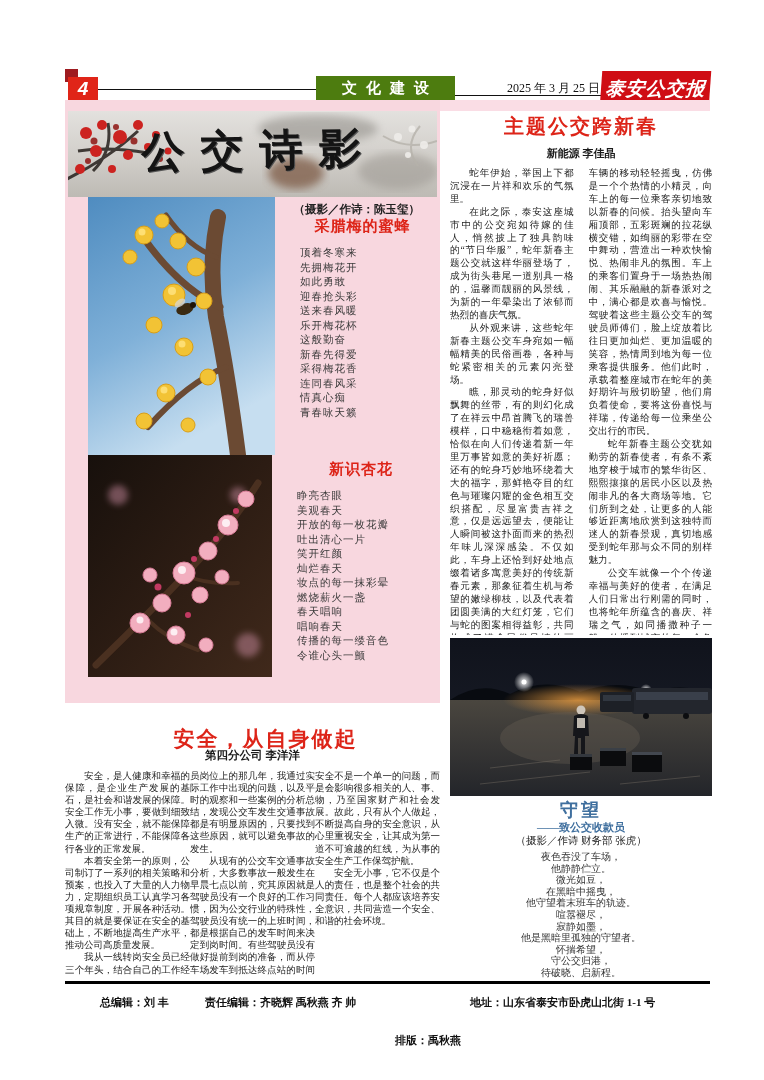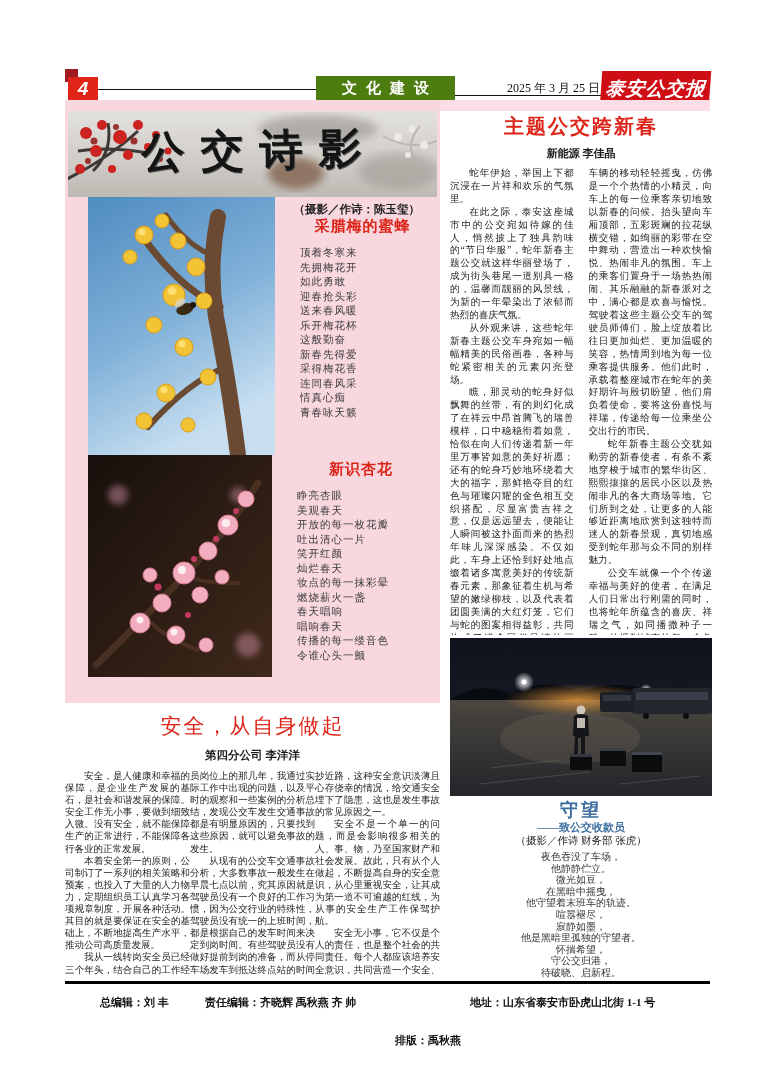--- a/index.html
+++ b/index.html
@@ -33,21 +33,21 @@
   .poem-row.r2{top:355px;}
   .poem-photo{margin-left:23px;}
   .poem-text{flex:1;padding-left:10px;}
   .poem-title{margin:0;text-align:center;color:#dd2418;font-size:15px;font-weight:bold;
       letter-spacing:1px;padding-top:20px;}
   .poem-lines{padding:10px 0 0 15px;font-size:10.5px;color:#3a3a3a;}
   .poem-lines div{line-height:14.5px;letter-spacing:1px;}
   .r2 .poem-title{padding-top:5px;}
   
   .safety-title{position:absolute;left:65px;top:712px;width:375px;text-align:center;
-      color:#dd2418;font-size:21px;font-weight:400;letter-spacing:2px;margin:0;}
+      color:#dd2418;font-size:21px;font-weight:700;letter-spacing:2px;margin:13px;}
   .safety-byline{position:absolute;left:65px;top:748px;width:375px;text-align:center;
       font-size:11.5px;font-weight:bold;}
   .safety-cols{position:absolute;left:65px;top:770px;width:375px;height:206px;
       display:flex;overflow:hidden;}
   .bodycol{flex:1;font-size:9.5px;line-height:12.1px;text-align:justify;overflow:hidden;}
   .bodycol p{margin:0;text-indent:2em;}
   .bodycol.cont p:first-child{text-indent:0;}
   
   .bus-title{position:absolute;left:450px;top:113px;width:262px;text-align:center;
       color:#dd2418;font-size:20px;font-weight:900;letter-spacing:2px;margin:0;}
@@ -278,21 +278,20 @@
     <div class="bodycol">
         <p>安全，是人健康和幸福的保障，是企业生产发展的基石，是社会和谐发展的保障。安全工作无小事，要做到细致入微。没有安全，就不能保障生产的正常进行，不能保障各行各业的正常发展。</p>
         <p>本着安全第一的原则，公司制订了一系列的相关策略和预案，也投入了大量的人力物力，定期组织员工认真学习各项规章制度，开展各种活动。其目的就是要保证在安全的基础上，不断地提高生产水平，推动公司高质量发展。</p>
         <p>我从一线转岗安全员已经三个年头，结合自己的工作经历和经验，我想谈谈自己在工作中得到的一些感悟。在驾驶</p>
       </div>
     <div class="bodycol cont">
         <p>员岗位上的那几年，我通过实际工作中出现的问题，以及平时的观察和一些案例的分析总结，发现公交车发生交通事故都是有明显原因的，只要找到这些原因，就可以避免事故的发生。</p>
         <p>从现有的公交车交通事故分析，大多数事故一般发生在早晨七点以前，究其原因就是驾驶员没有一个良好的工作习惯，因为公交行业的特殊性，驾驶员没有统一的上班时间，都是根据自己的发车时间来决定到岗时间。有些驾驶员没有做好提前到岗的准备，而从停车场发车到抵达终点站的时间又有时长规定，有的驾驶员为了赶时间，经常超速行驶或是</p>
       </div>
     <div class="bodycol cont">
-        <p>抄近路，这种安全意识淡薄且心存侥幸的情况，给交通安全埋下了隐患，这也是发生事故的常见原因之一。</p>
         <p>安全不是一个单一的问题，而是会影响很多相关的人、事、物，乃至国家财产和社会发展。故此，只有从个人做起，不断提高自身的安全意识，从心里重视安全，让其成为第一道不可逾越的红线，为从事的安全生产工作保驾护航。</p>
         <p>安全无小事，它不仅是个人的责任，也是整个社会的共同责任。每个人都应该培养安全意识，共同营造一个安全、和谐的社会环境。</p>
       </div>
   </div>
 
   <h2 class="bus-title">主题公交跨新春</h2>
   <div class="bus-byline">新能源  李佳晶</div>
   <div class="bus-cols">
     <div class="bodycol">
         <p>蛇年伊始，举国上下都沉浸在一片祥和欢乐的气氛里。</p>

